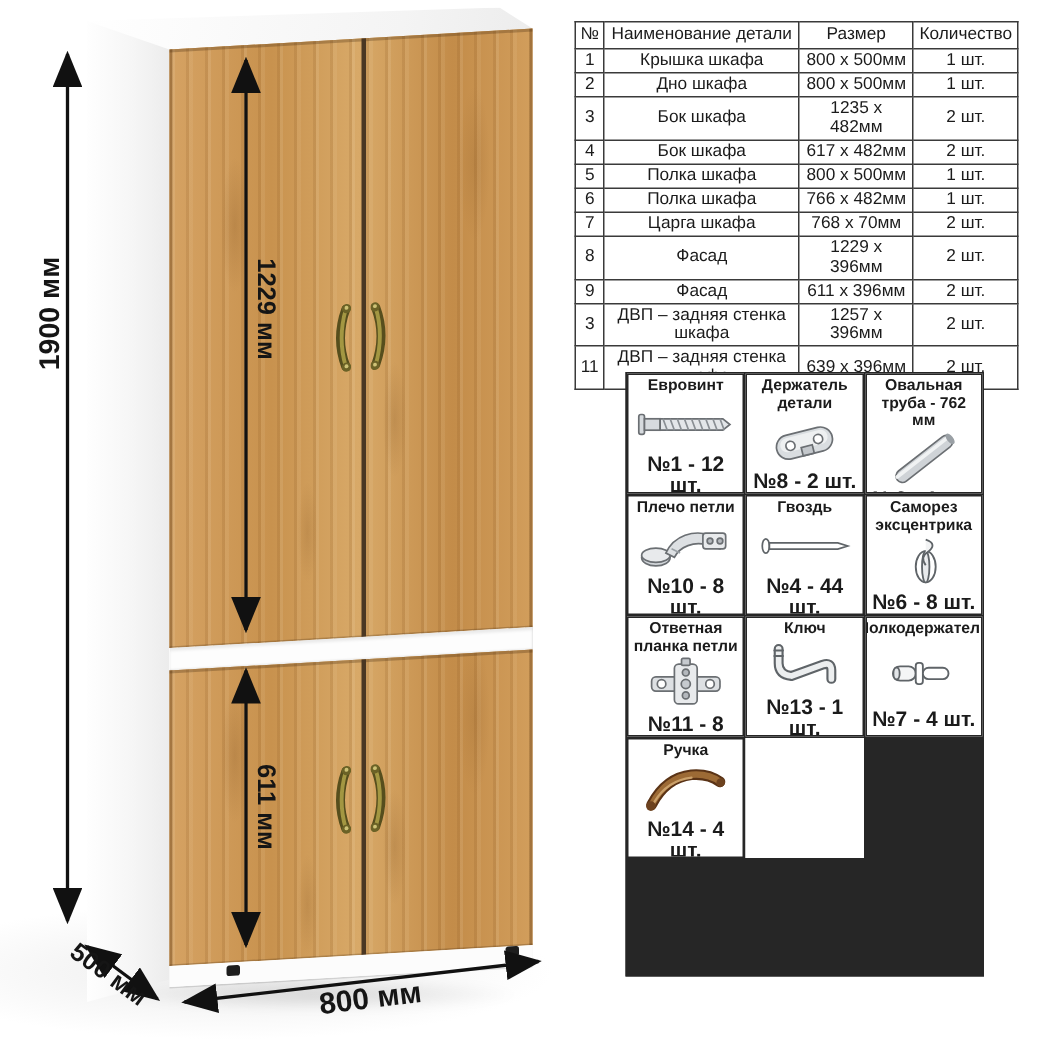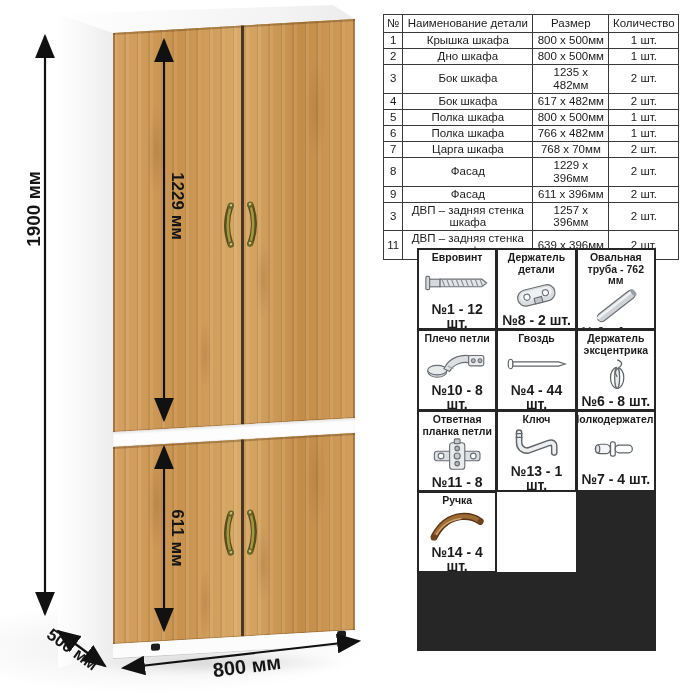--- a/index.html
+++ b/index.html
@@ -319,21 +319,21 @@
         <ellipse cx="9" cy="20" rx="2.5" ry="5"></ellipse>
         <path d="M11.5 17.8 h48 l7 2.2 l-7 2.2 h-48 z"></path>
       </g>
         </svg>
     </div>
     <div class="hw-qty">№4 - 44 шт.</div>
   </div>
 
 
   <div class="hw-cell">
-    <div class="hw-name">Держатель эксцентрика</div>
+    <div class="hw-name">Саморез эксцентрика</div>
     <div class="hw-icon">
       <svg viewBox="0 0 72 40">
           <g stroke="#5f6468" fill="#fff" stroke-width="1.3">
         <ellipse cx="37" cy="23" rx="7" ry="11"></ellipse>
         <ellipse cx="37" cy="23" rx="2.6" ry="11" fill="#e8eaec"></ellipse>
         <path d="M37 4 q9 3 1 9 q-5 3 -1 9" fill="#f2f3f4"></path>
       </g>
         </svg>
     </div>
     <div class="hw-qty">№6 - 8 шт.</div>

